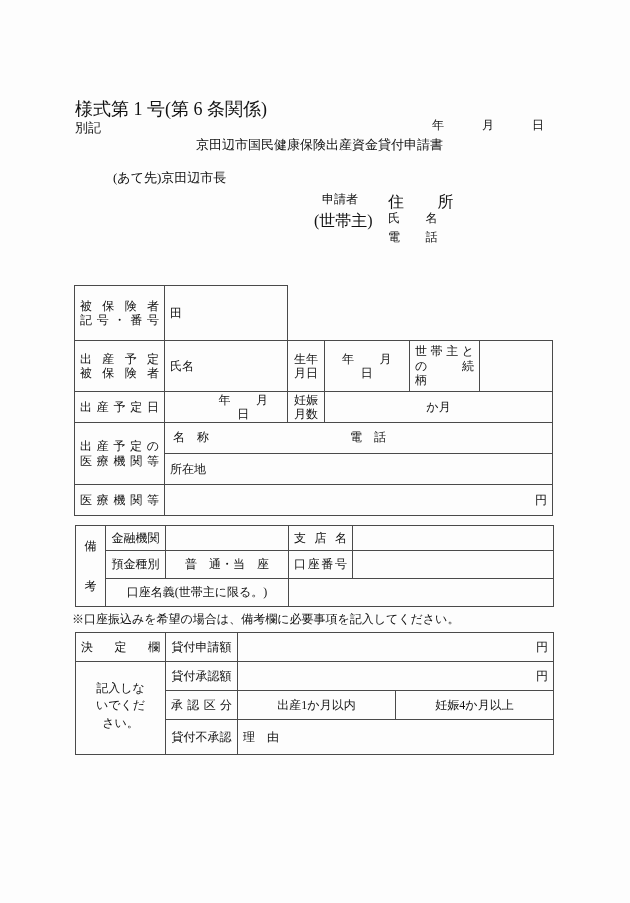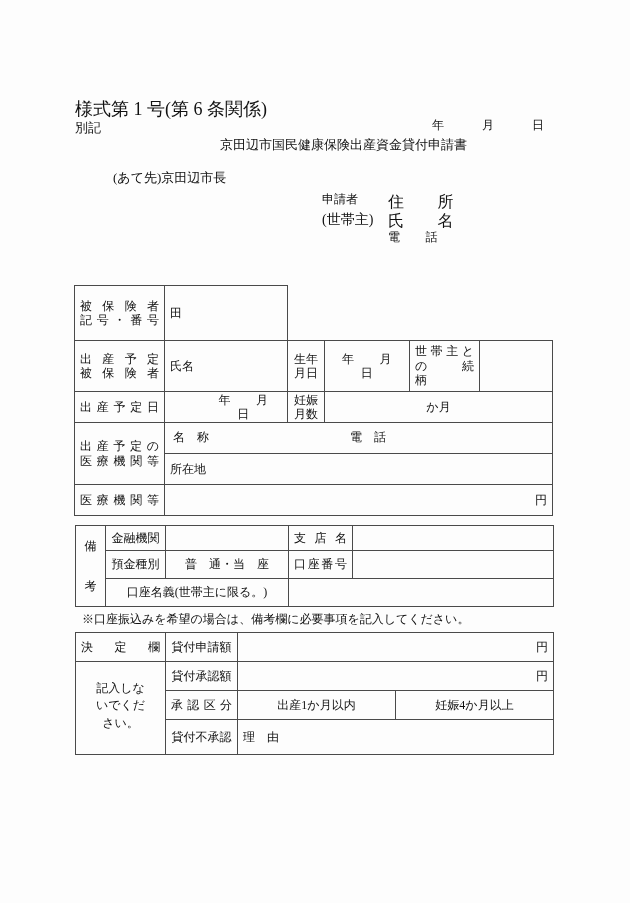--- a/index.html
+++ b/index.html
@@ -24,42 +24,42 @@
   .t {
     position: absolute;
     white-space: pre;
     line-height: 1.25;
   }
 
   
   #hdr-bekki      { left: 75px;  top: 76px;  font-size: 13px; margin-top: 44px; }
   #hdr-yoshiki    { left: 75px;  top: 98px;  font-size: 18px; }
   #hdr-date       { left: 432px; top: 118px; font-size: 12px; letter-spacing: 0.5px; }
-  #hdr-title      { left: 196px; top: 137px; font-size: 13px; margin-left: 24px; }
+  #hdr-title      { left: 196px; top: 137px; font-size: 13px; }
   #hdr-atesaki    { left: 113px; top: 170px; font-size: 13px; }
   #hdr-ap1-l      { left: 322px; top: 192px; font-size: 12px; }
   #hdr-ap1-r      { left: 388px; top: 192px; font-size: 16px; letter-spacing: 0.5px; }
-  #hdr-ap2-l      { left: 314px; top: 211px; font-size: 14px; margin-left: 8px; }
-  #hdr-ap2-r      { left: 388px; top: 211px; font-size: 16px; letter-spacing: 0.5px; }
+  #hdr-ap2-l      { left: 314px; top: 211px; font-size: 16px; }
+  #hdr-ap2-r      { left: 388px; top: 211px; font-size: 12px; letter-spacing: 0.5px; }
   #hdr-ap3-r      { left: 388px; top: 230px; font-size: 12px; letter-spacing: 0.5px; }
 
   #body-p {
     position: absolute;
     left: 75px;
     top: 249px;
     width: 478px;
     font-size: 12px;
     line-height: 1.5;
     text-indent: 1.6em;
     text-align: justify;
   }
 
   #note-line {
     position: absolute;
-    left: 82px;
+    left: 72px;
     top: 612px;
     font-size: 12px;
   }
 
   
   table.form {
     position: absolute;
     border-collapse: collapse;
     table-layout: fixed;
     font-size: 12px;

